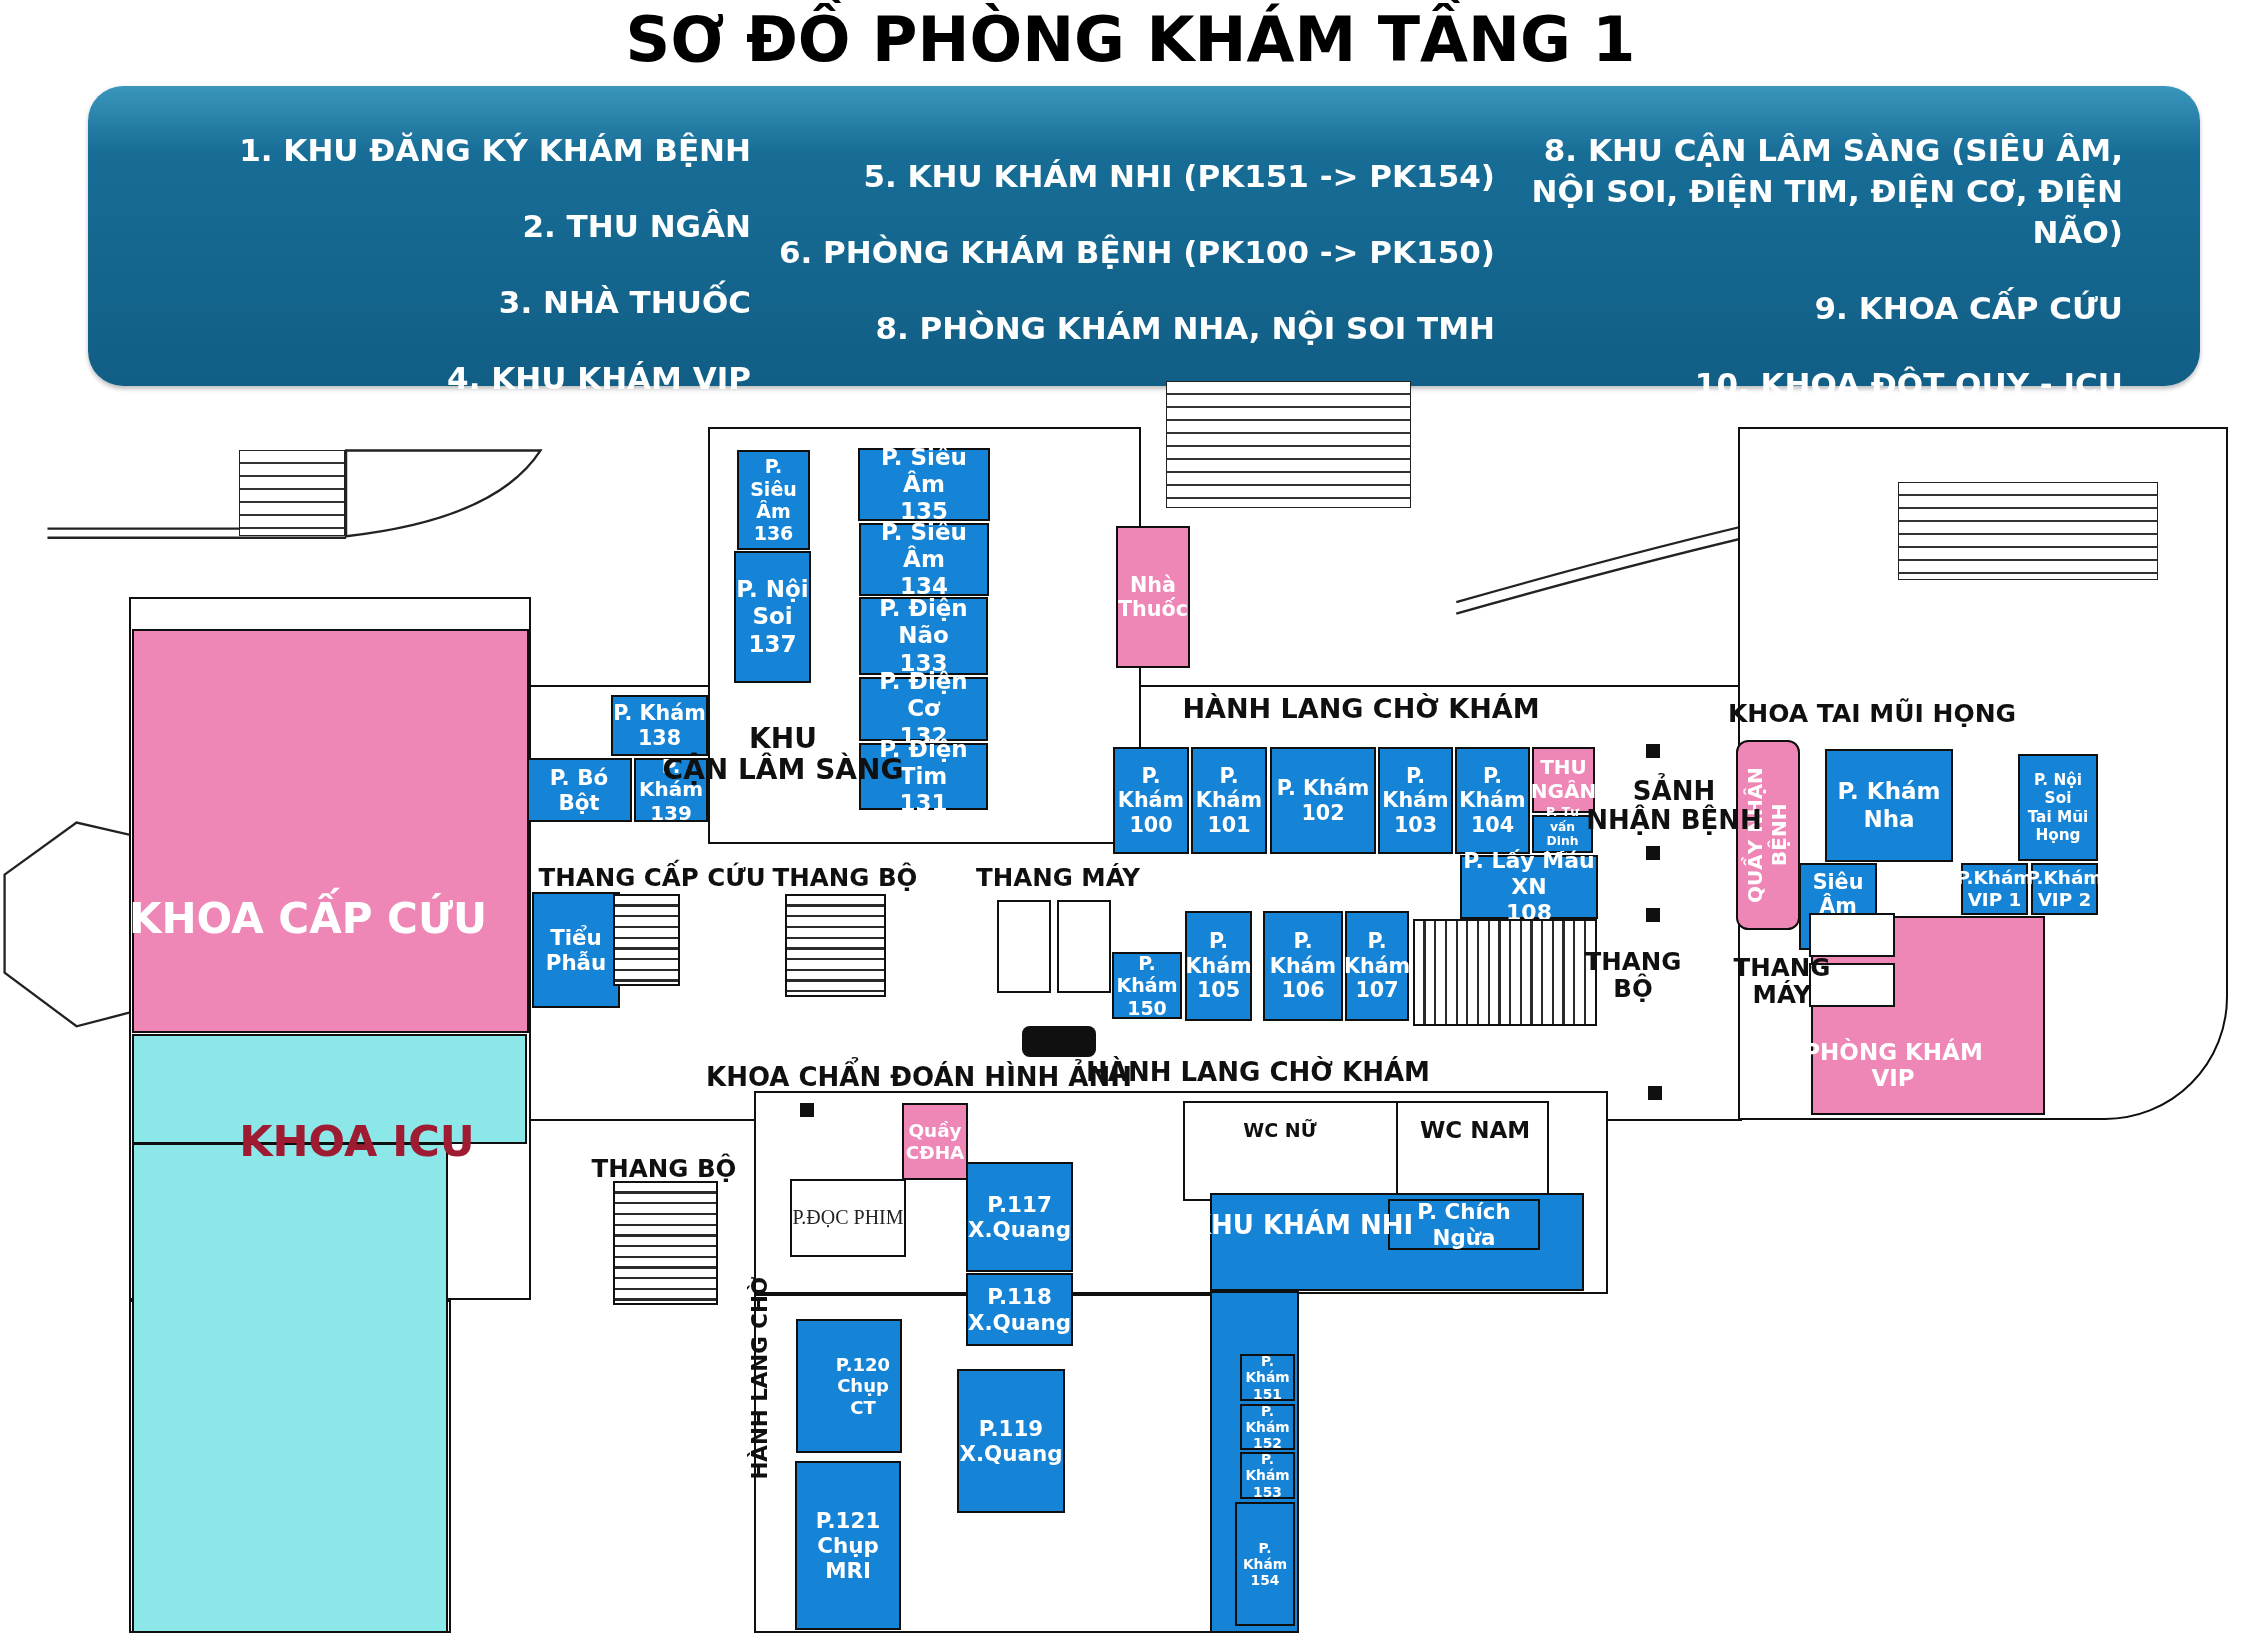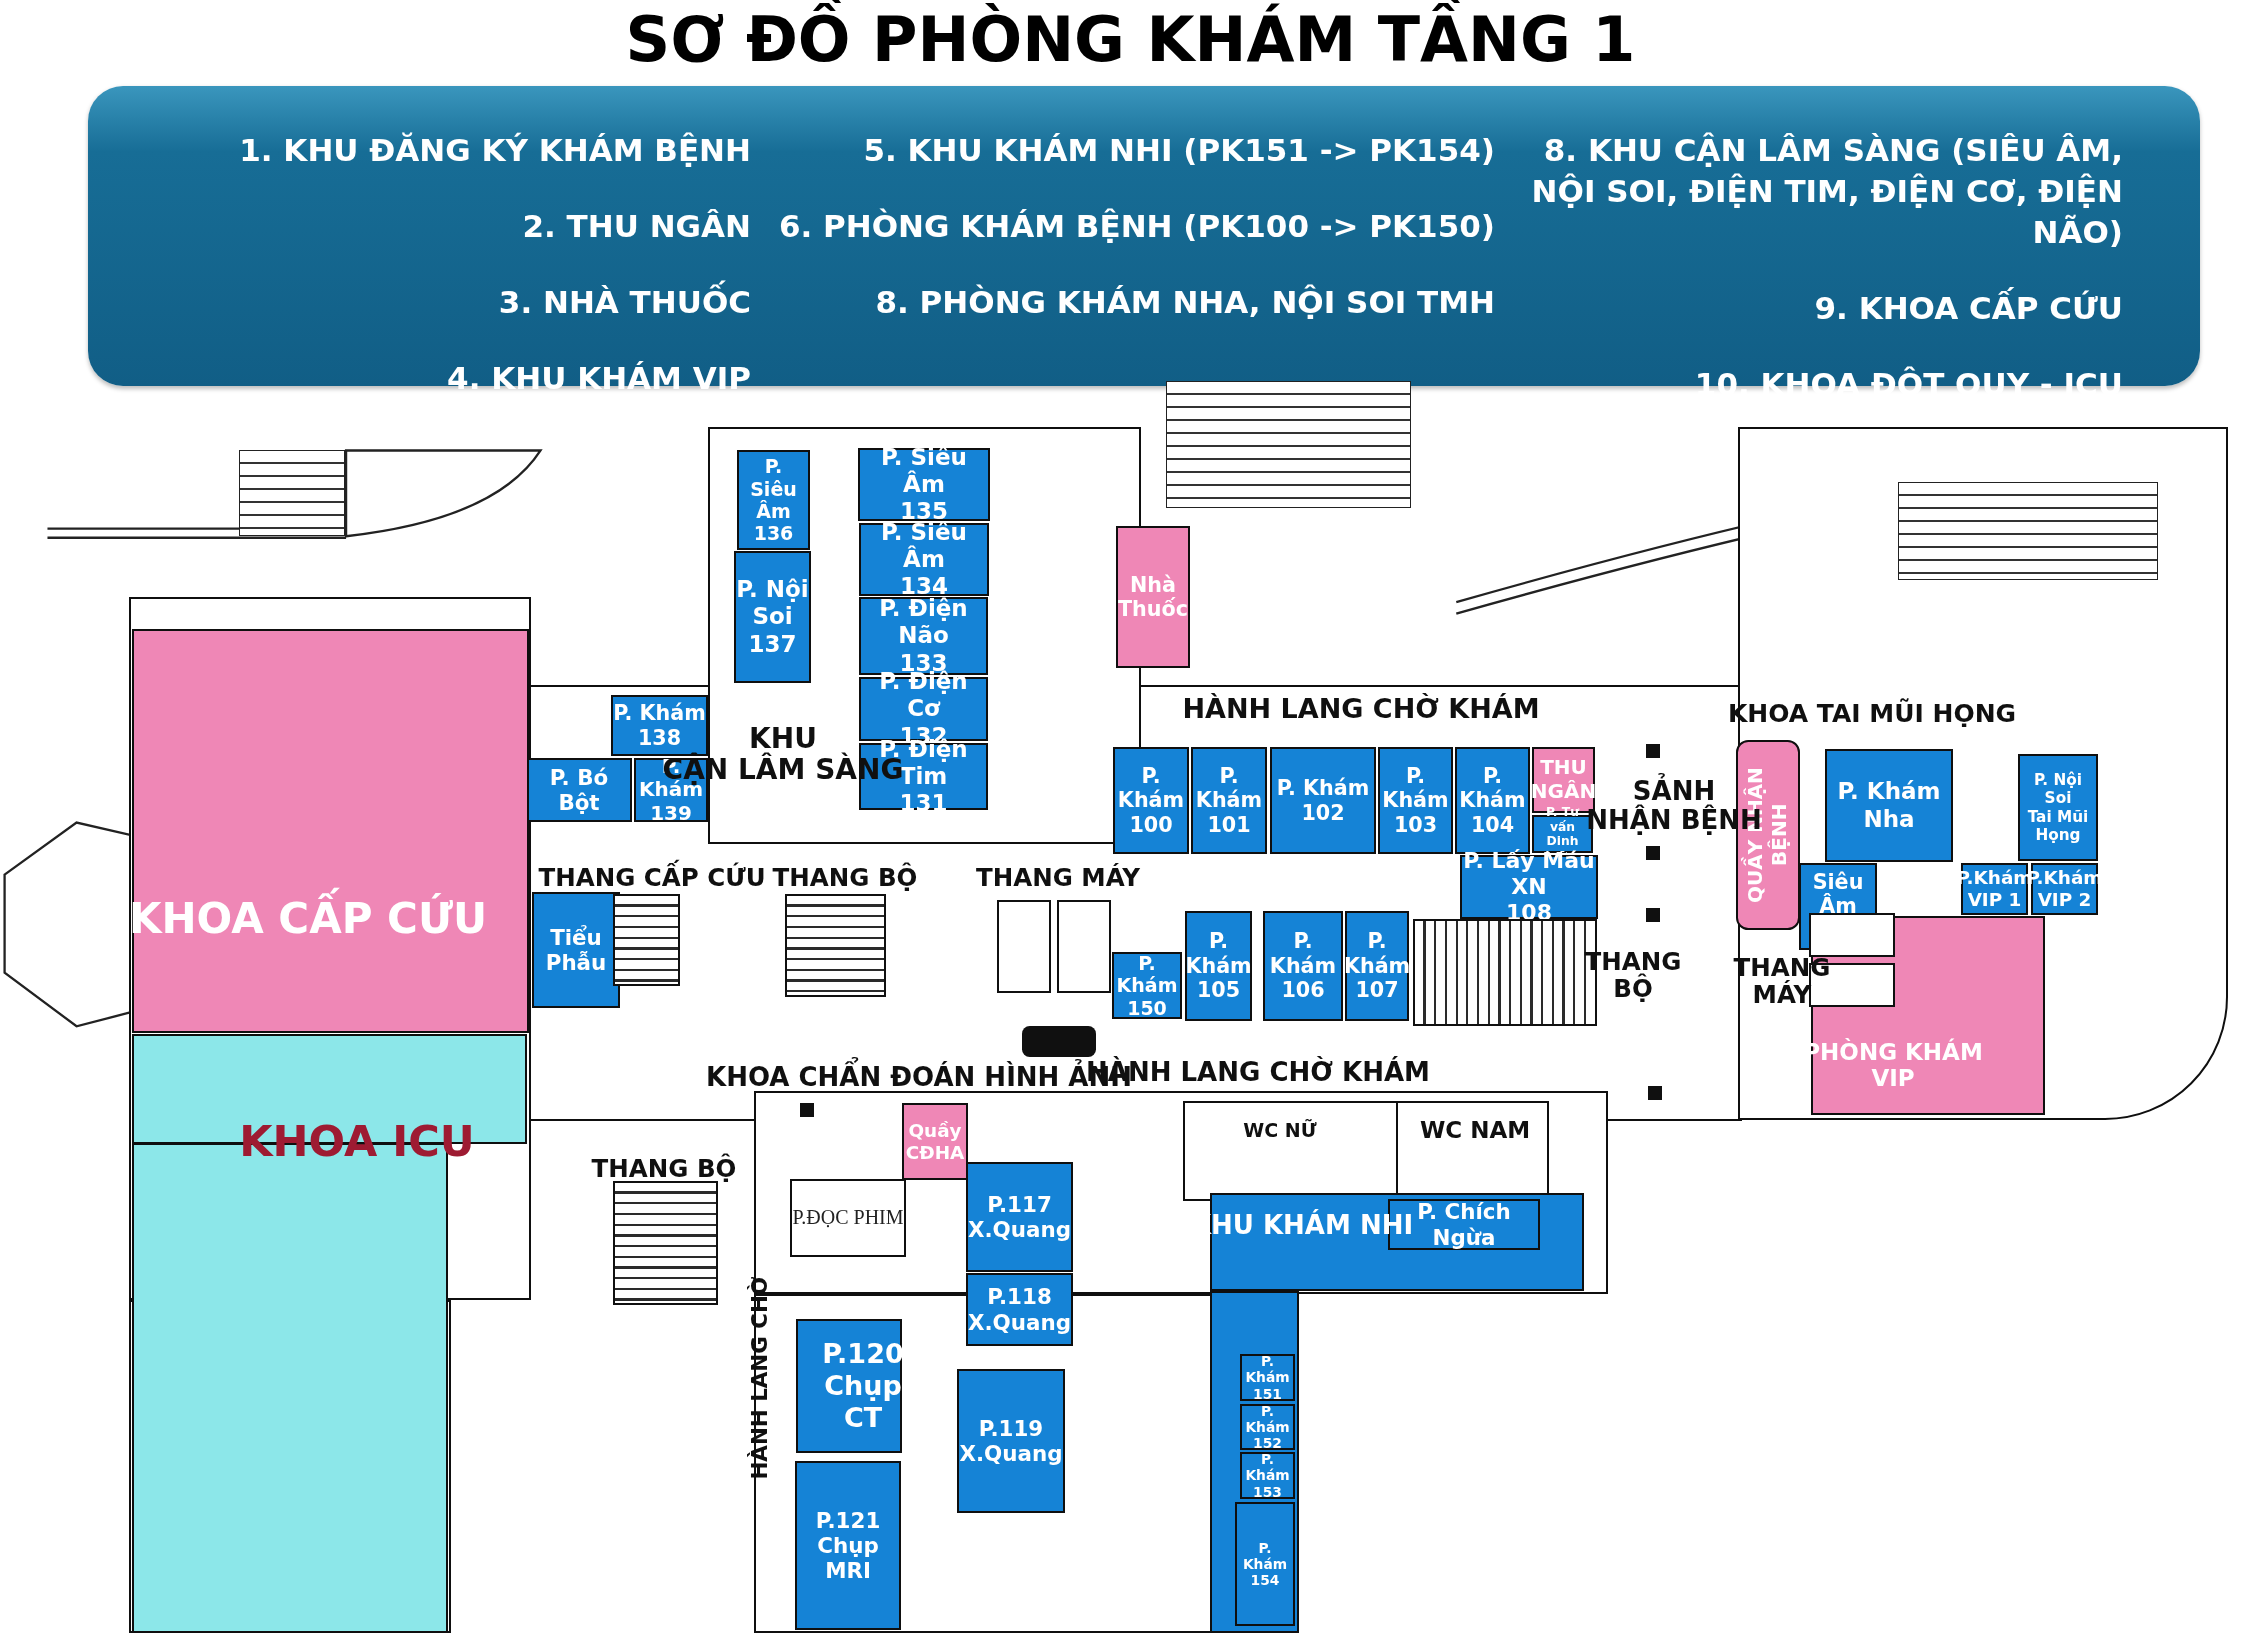--- a/index.html
+++ b/index.html
@@ -6,21 +6,21 @@
   body{font-family:"DejaVu Sans","Liberation Sans",sans-serif;}
   #canvas{position:relative;width:2261px;height:1636px;background:#fff;overflow:hidden;}
   .title{position:absolute;top:3.1px;left:0;right:0;text-align:center;
          font-size:62px;font-weight:800;color:#000;letter-spacing:0px;}
   .legend{position:absolute;left:88px;top:86px;width:2112px;height:300px;border-radius:35px;
           background:linear-gradient(180deg,#3a96bd 0%,#176d96 22%,#115e86 100%);
           box-shadow:0 2.3px 4.6px rgba(0,0,0,.25);}
   .legend-cols{display:flex;padding:44px 0 0 75px;}
   .legend-col{display:flex;flex-direction:column;text-align:right;}
   .legend-col.c1{width:588px;}
-  .legend-col.c2{width:744px;}
+  .legend-col.c2{width:744px;margin-top:26px;}
   .legend-col.c3{width:628px;}
   .legend-item{color:#fff;font-weight:bold;font-size:31px;line-height:1.32;margin-bottom:35px;}
   .shell{position:absolute;background:#fff;border:2.3px solid #0f0f0f;box-sizing:border-box;}
   .room{position:absolute;box-sizing:border-box;border:2.3px solid #0f0f0f;display:flex;
         align-items:center;justify-content:center;text-align:center;font-weight:bold;
         color:#fff;white-space:pre-line;line-height:1.18;}
   .room.blue{background:#1583d6;}
   .room.pink{background:#ef87b6;}
   .room.cyan{background:#8ce7e9;}
   .room.white{background:#fff;color:#222;font-weight:400;font-family:Liberation Serif, serif;}
@@ -138,21 +138,21 @@
       <div class="room blue" style="font-size: 18.4px; left: 2031px; top: 863px; width: 67px; height: 52px; position: absolute; z-index: 2;"><span>P.Khám
 VIP 2</span></div>
       <div class="room blue" style="font-size: 20.7px; left: 1799px; top: 863px; width: 78px; height: 87px; position: absolute; z-index: 2;"><span>Siêu Âm
 VIP</span></div>
       <div class="room blue" style="font-size: 21.4px; left: 966px; top: 1162px; width: 107px; height: 110px; position: absolute; z-index: 2;"><span>P.117
 X.Quang</span></div>
       <div class="room blue" style="font-size: 21.4px; left: 966px; top: 1273px; width: 107px; height: 73px; position: absolute; z-index: 2;"><span>P.118
 X.Quang</span></div>
       <div class="room blue" style="font-size: 21.4px; left: 957px; top: 1369px; width: 108px; height: 144px; position: absolute; z-index: 2;"><span>P.119
 X.Quang</span></div>
-      <div class="room blue" style="font-size: 27px; left: 796px; top: 1319px; width: 106px; height: 134px; position: absolute; z-index: 2; padding-left: 28px;"><span>P.120
+      <div class="room blue" style="font-size: 18px; left: 796px; top: 1319px; width: 106px; height: 134px; position: absolute; z-index: 2; padding-left: 28px;"><span>P.120
 Chụp CT</span></div>
       <div class="room blue" style="font-size: 21.4px; left: 795px; top: 1461px; width: 106px; height: 169px; position: absolute; z-index: 2;"><span>P.121
 Chụp MRI</span></div>
       <div class="room blue" style="font-size: 21.4px; left: 1210px; top: 1193px; width: 374px; height: 98px; position: absolute; z-index: 2;"></div>
       <div class="room blue" style="font-size: 21.4px; left: 1210px; top: 1291px; width: 89px; height: 342px; position: absolute; z-index: 2;"></div>
       <div class="room blue" style="font-size: 21.4px; left: 1388px; top: 1199px; width: 152px; height: 51px; position: absolute; z-index: 2;"><span>P. Chích Ngừa</span></div>
       <div class="room blue" style="font-size: 13.8px; left: 1240px; top: 1354px; width: 55px; height: 47px; position: absolute; z-index: 2;"><span>P. Khám
 151</span></div>
       <div class="room blue" style="font-size: 13.8px; left: 1240px; top: 1404px; width: 55px; height: 46px; position: absolute; z-index: 2;"><span>P. Khám
 152</span></div>

